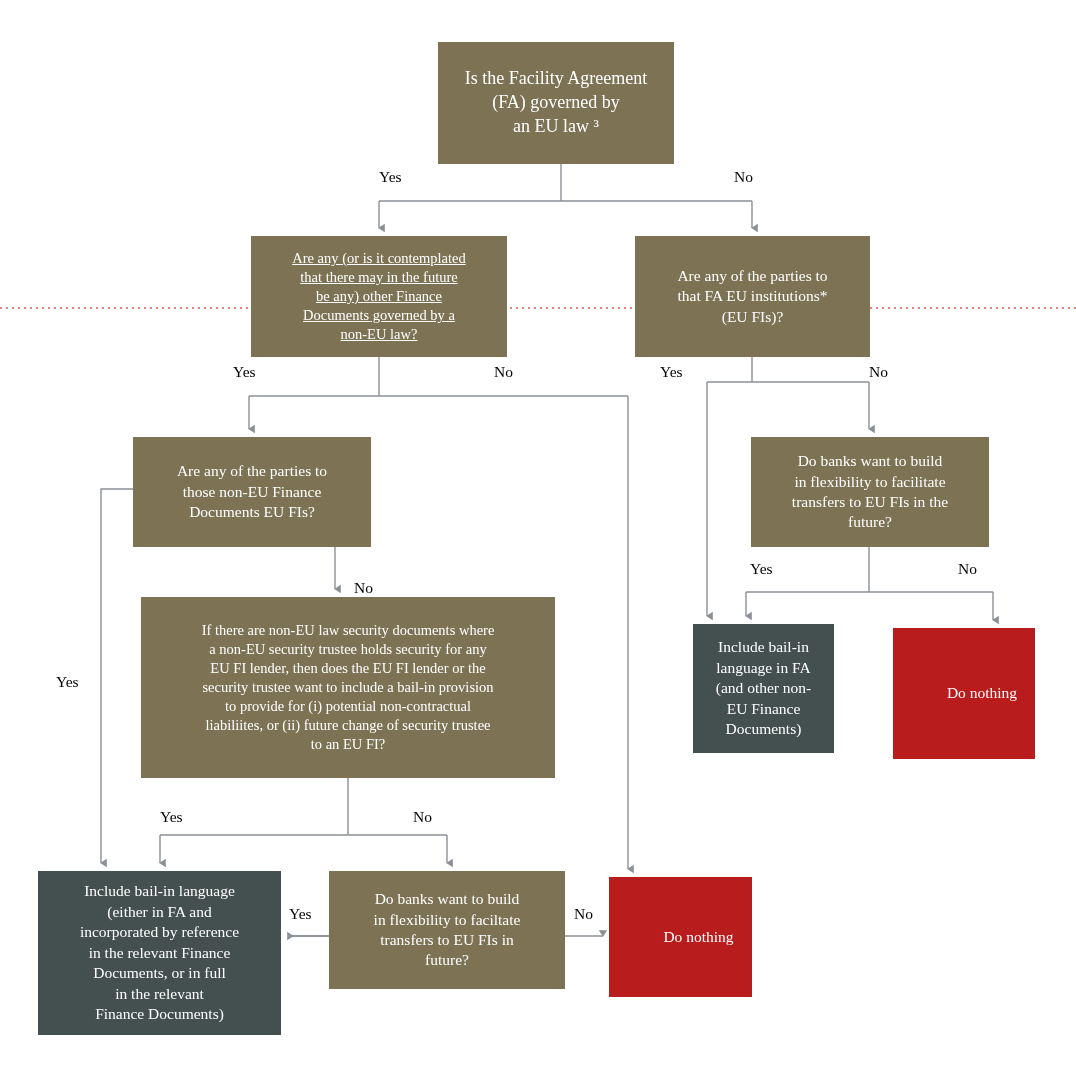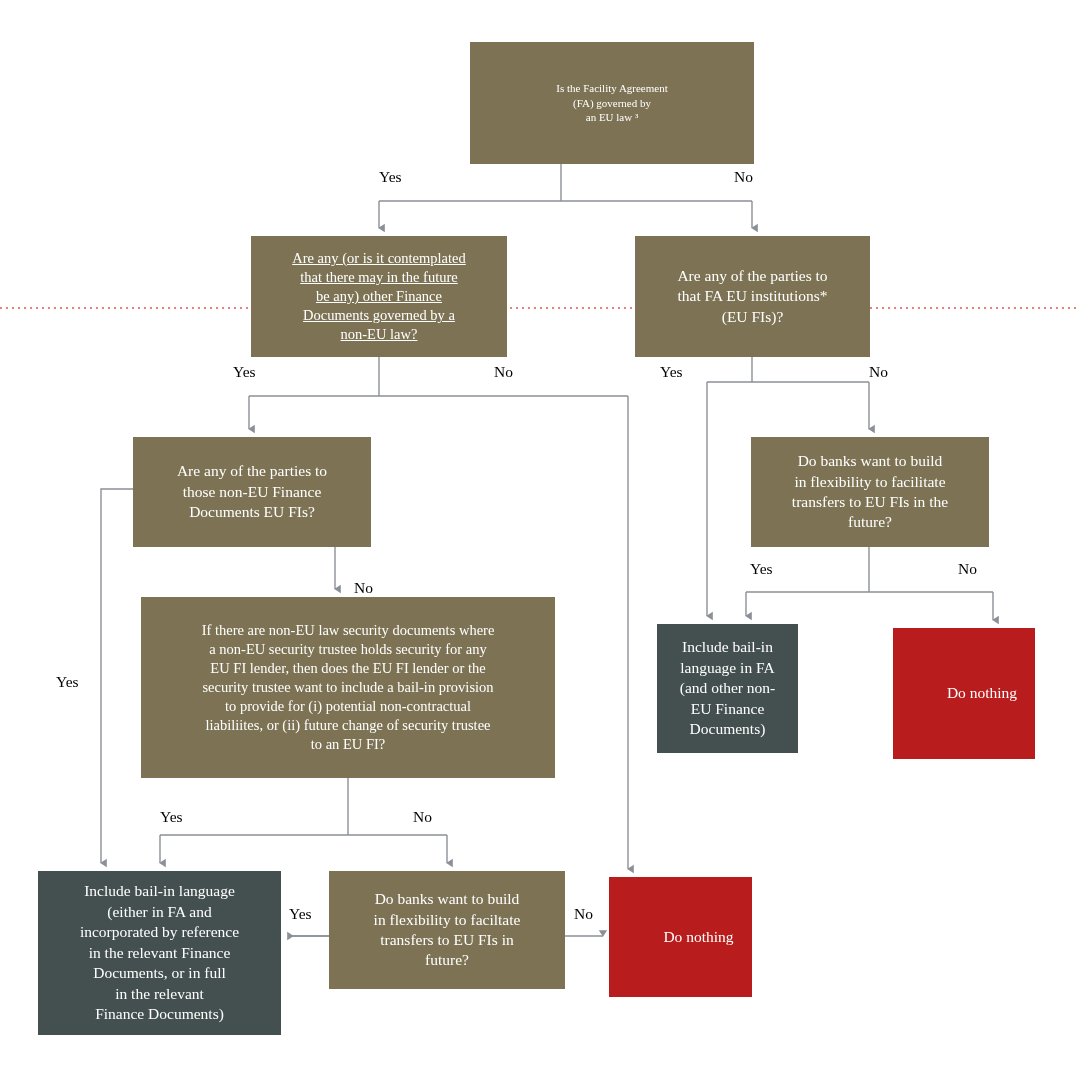--- a/index.html
+++ b/index.html
@@ -93,21 +93,21 @@
 
       <path d="M329,936 L290,936"></path>
       <path d="M329,936 L288,936" marker-end="url(#ahl)"></path>
       <path d="M565,936 L603,936" marker-end="url(#ah)"></path>
     </g>
 
     <line x1="0" y1="308" x2="1076" y2="308" stroke="#e0584f" stroke-width="1.6" stroke-dasharray="2 4"></line>
   </svg>
 
   <div id="nodes">
-      <div class="node q" style="left: 470px; top: 42px; width: 284px; height: 122px; font-size: 11px;"><span>Is the Facility Agreement
+      <div class="node q" style="left: 438px; top: 42px; width: 236px; height: 122px; font-size: 18px;"><span>Is the Facility Agreement
 (FA) governed by
 an EU law ³</span></div>
       <div class="node q" style="left: 251px; top: 236px; width: 256px; height: 121px; font-size: 14.5px; text-decoration: underline;"><span>Are any (or is it contemplated
 that there may in the future
 be any) other Finance
 Documents governed by a
 non-EU law?</span></div>
       <div class="node q" style="left: 635px; top: 236px; width: 235px; height: 121px; font-size: 15.5px;"><span>Are any of the parties to
 that FA EU institutions*
 (EU FIs)?</span></div>
@@ -118,21 +118,21 @@
 in flexibility to facilitate
 transfers to EU FIs in the
 future?</span></div>
       <div class="node q" style="left: 141px; top: 597px; width: 414px; height: 181px; font-size: 14.5px;"><span>If there are non-EU law security documents where
 a non-EU security trustee holds security for any
 EU FI lender, then does the EU FI lender or the
 security trustee want to include a bail-in provision
 to provide for (i) potential non-contractual
 liabiliites, or (ii) future change of security trustee
 to an EU FI?</span></div>
-      <div class="node act" style="left: 657px; top: 624px; width: 141px; height: 129px; font-size: 15.5px;"><span>Include bail-in
+      <div class="node act" style="left: 693px; top: 624px; width: 141px; height: 129px; font-size: 15.5px;"><span>Include bail-in
 language in FA
 (and other non-
 EU Finance
 Documents)</span></div>
       <div class="node none" style="left: 893px; top: 628px; width: 142px; height: 131px; font-size: 15.5px;"><span>Do nothing</span></div>
       <div class="node act" style="left: 38px; top: 871px; width: 243px; height: 164px; font-size: 15.5px;"><span>Include bail-in language
 (either in FA and
 incorporated by reference
 in the relevant Finance
 Documents, or in full

